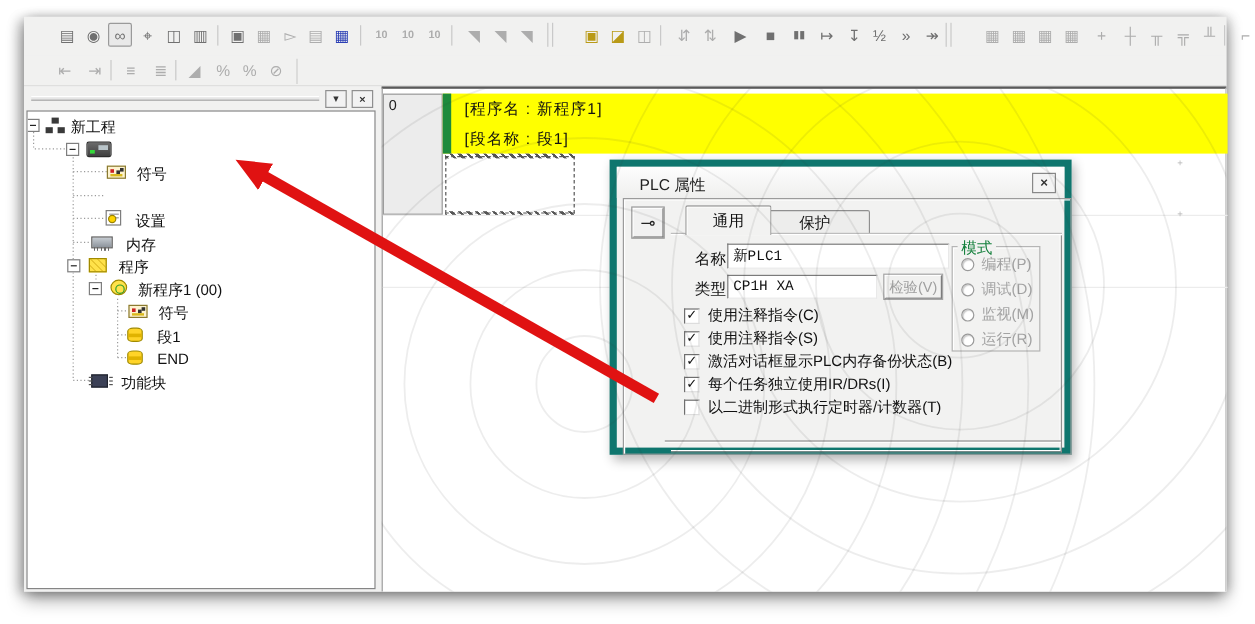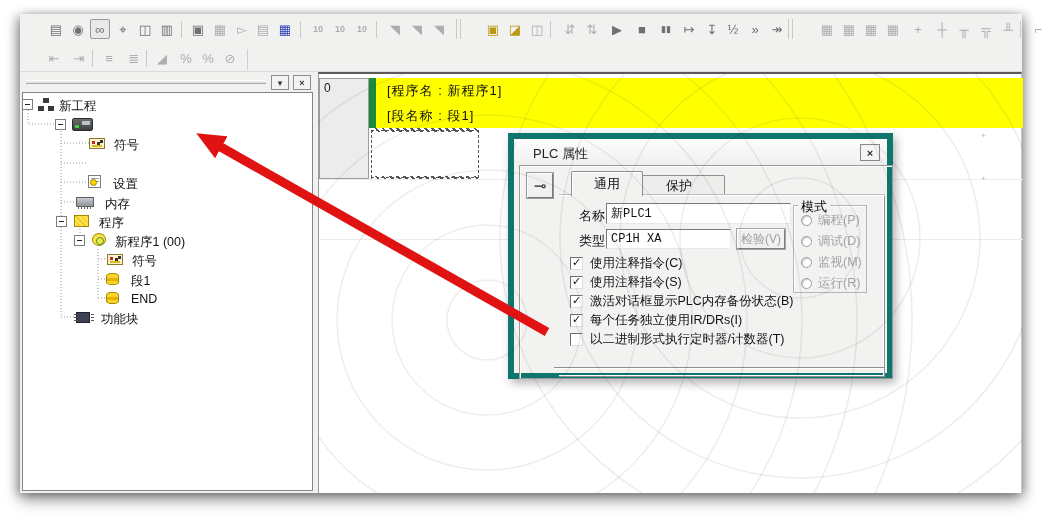--- a/index.html
+++ b/index.html
@@ -102,21 +102,21 @@
   .tabline{position:absolute;left:45px;top:56px;width:326px;height:1px;background:#fff;
        box-shadow:0 -1px 0 #bdbdbd;z-index:2;}
   .tabpage{position:absolute;left:45px;top:57px;width:326px;height:181px;border-right:1px solid #8f8f8f;border-bottom:1px solid #8f8f8f;
        box-shadow:inset -1px -1px 0 #fff;}
   .flabel{position:absolute;font-size:13px;color:#111;}
   .field{position:absolute;background:#fff;border:1px solid;border-color:#7b7b7b #e9e9e9 #e9e9e9 #7b7b7b;
        font-family:"Liberation Mono","DejaVu Sans Mono",monospace;font-size:12px;display:flex;align-items:center;padding-left:4px;}
   .btn-dis{position:absolute;background:#f1f1f0;border:1px solid;border-color:#fff #7d7d7d #7d7d7d #fff;outline:1px solid #a5a5a5;
        display:flex;align-items:center;justify-content:center;font-size:12px;color:#9f9f9f;}
   .group{position:absolute;border:1px solid #b5b5b5;box-shadow:inset 1px 1px 0 #fff;}
-  .glegend{position:absolute;font-size:13px;color:#000000;background:#f2f2f1;padding:0 3px;}
+  .glegend{position:absolute;font-size:13px;color:#15803d;background:#f2f2f1;padding:0 3px;}
   .radio{position:absolute;left:8px;display:flex;align-items:center;gap:6px;font-size:12.5px;color:#a3a3a3;}
   .rdot{width:11px;height:11px;border-radius:50%;background:#fff;border:1px solid #9a9a9a;box-shadow:inset 1px 1px 1px #ccc;}
   .cb{position:absolute;left:56px;display:flex;align-items:center;gap:7px;font-size:12.5px;color:#111;}
   .cbox{width:13px;height:13px;background:#fff;border:1px solid;border-color:#6f6f6f #ddd #ddd #6f6f6f;
         display:flex;align-items:center;justify-content:center;font-size:11px;font-weight:bold;color:#111;}
   .cb .mk{margin-top:-2px;}
   .cb:not(.on) .mk{visibility:hidden;}
   .dlgsep{position:absolute;left:40px;top:228px;width:330px;height:1px;background:#8f8f8f;box-shadow:0 1px 0 #fff;}
   
   .arrow{position:absolute;left:0;top:0;width:1046px;height:520px;pointer-events:none;z-index:10;}

